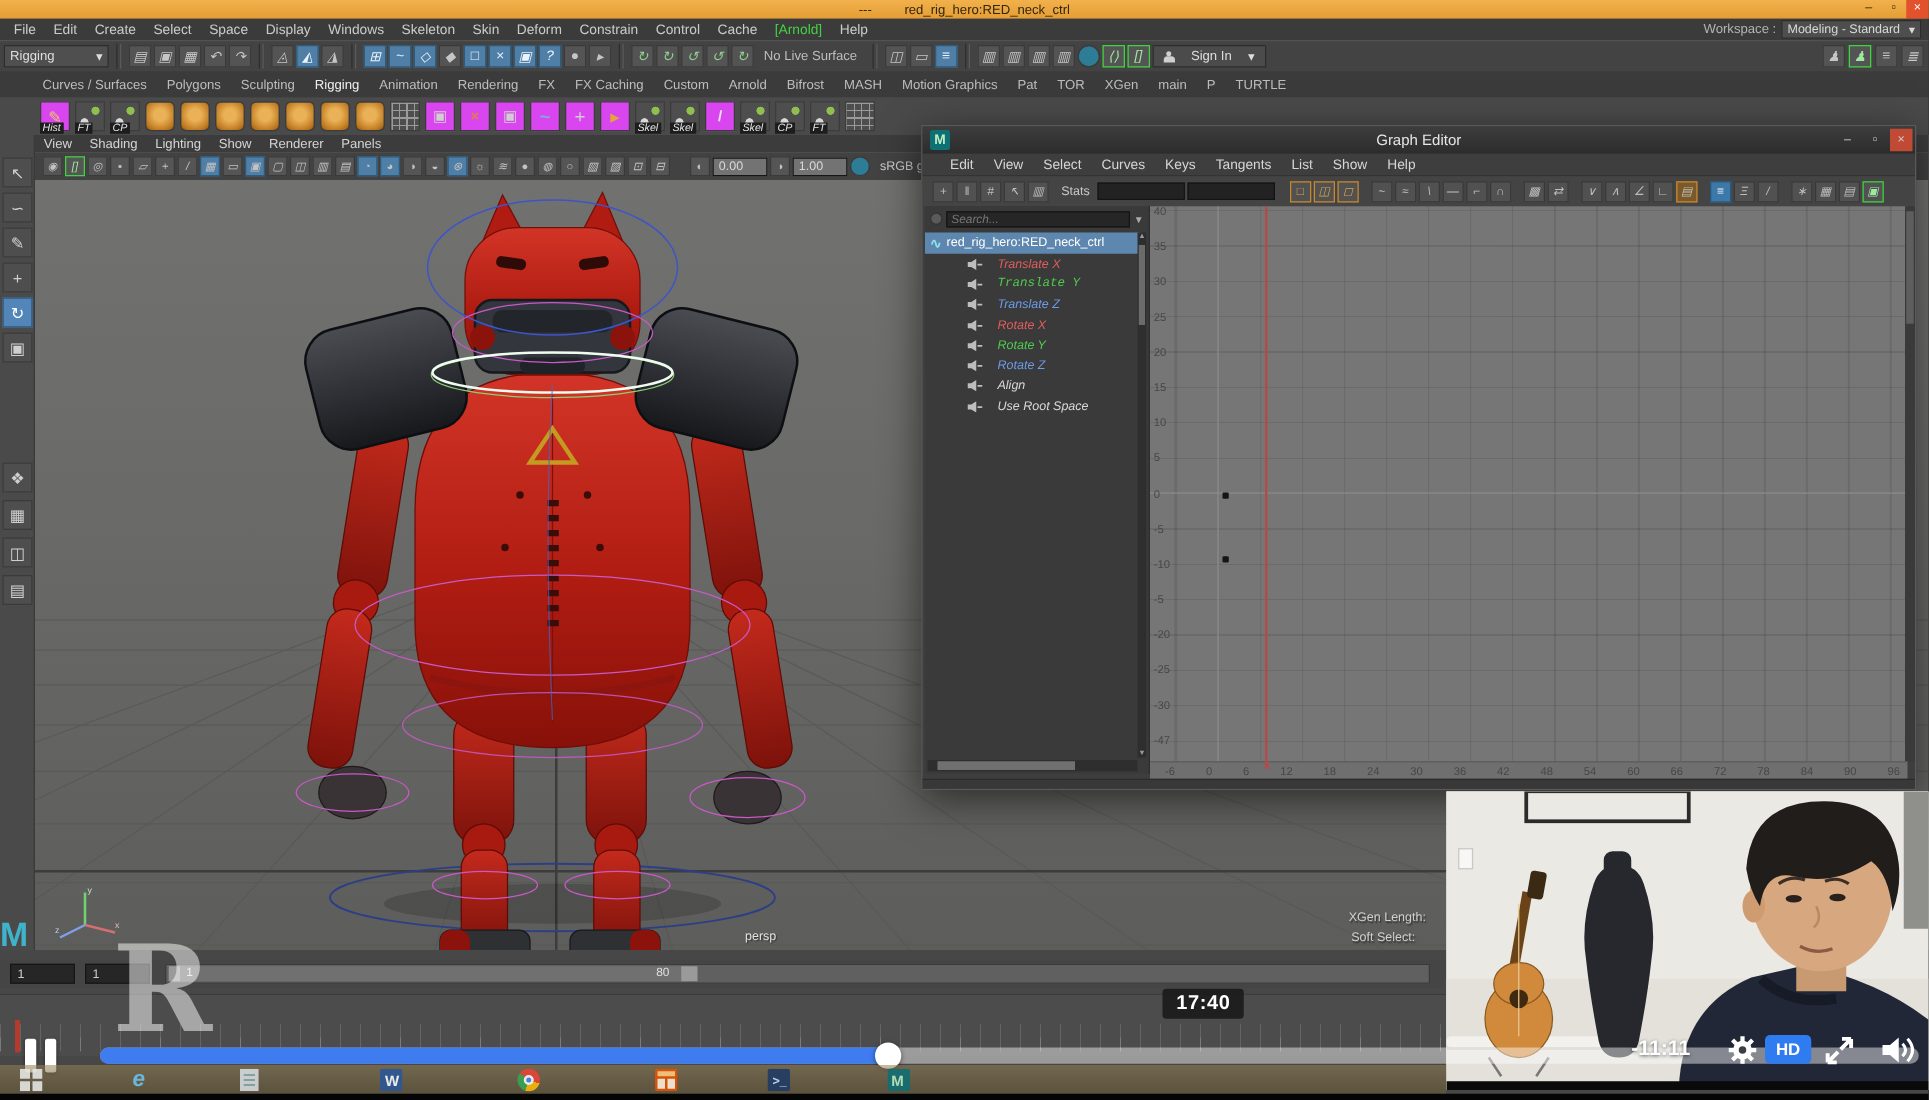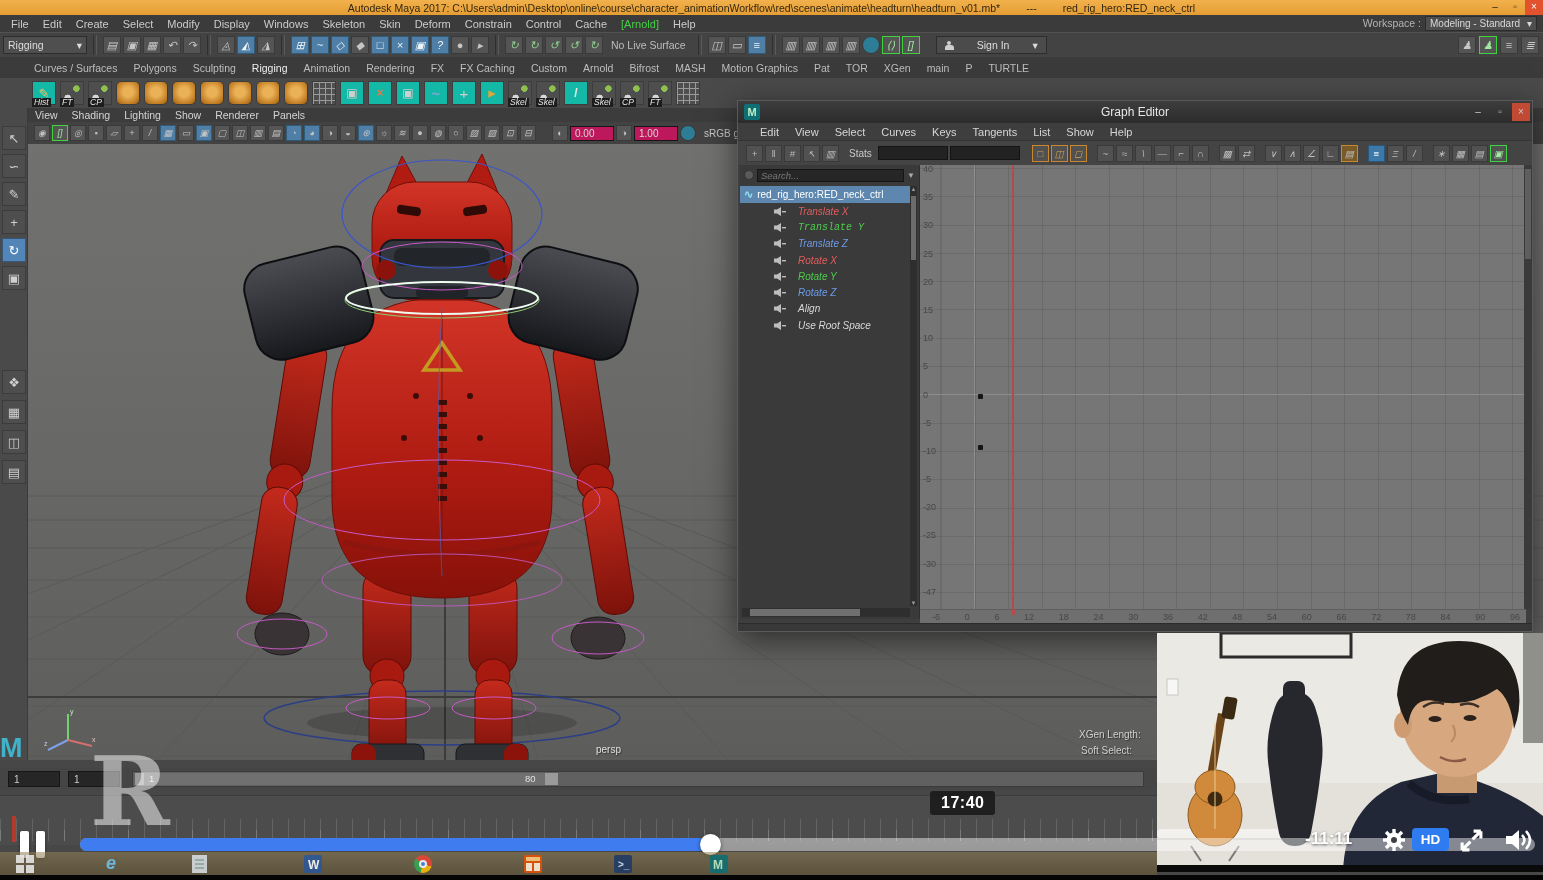--- a/index.html
+++ b/index.html
@@ -19,31 +19,31 @@
 
 .statusline{left:0;top:32px;width:1543px;height:25px;background:#434343;border-top:1px solid #525252;display:flex;align-items:center;padding-left:3px;gap:2px}
 .dd{width:84px;height:18px;background:#4f4f4f;border:1px solid #2d2d2d;font-size:10.5px;color:#ddd;display:flex;align-items:center;justify-content:space-between;padding:0 4px}
 .sep{width:4px;height:20px;border-left:1px solid #2f2f2f;border-right:1px solid #5a5a5a;margin:0 4px}
 .t{width:18px;height:18px;background:#545454;border:1px solid #3a3a3a;color:#c6c6c6;font-size:11px;display:inline-flex;align-items:center;justify-content:center;flex:0 0 auto}
 .t.blue{background:#4f7ea6;border-color:#2f5a78;color:#eaf3fa}
 .t.green{color:#8fd18f}
 .t.cyan{background:#2e7d96;border-radius:50%}
 .t.grnbr{border:1px solid #3fd43f;color:#9fe89f}
 .nls{font-size:10.5px;color:#bdbdbd;margin:0 6px;white-space:nowrap}
-.signin{height:18px;background:#4b4b4b;border:1px solid #2d2d2d;display:flex;align-items:center;font-size:10.5px;color:#ddd;padding:0 8px;gap:23px;margin-left:14px}
+.signin{height:18px;background:#4b4b4b;border:1px solid #2d2d2d;display:flex;align-items:center;font-size:10.5px;color:#ddd;padding:0 8px;gap:13px;}
 .person{width:9px;height:9px;position:relative}
 .person::before{content:"";position:absolute;left:2.5px;top:0;width:4px;height:4px;border-radius:50%;background:#cfcfcf}
 .person::after{content:"";position:absolute;left:0;top:4.5px;width:9px;height:4.5px;border-radius:3px 3px 0 0;background:#cfcfcf}
 
 .shelftabs{left:0;top:57px;width:1543px;height:21px;background:#3b3b3b;display:flex;align-items:center;font-size:10.5px;color:#bdbdbd;gap:0;padding-left:26px}
 .shelftabs span{padding:0 8px;white-space:nowrap}
 .shelftabs span.active{color:#eee}
 .burger{position:absolute;left:4px;top:60px;width:14px;height:12px;border-top:2px solid #9a9a9a;border-bottom:2px solid #9a9a9a}
 .shelfrow{left:0;top:78px;width:1543px;height:30px;background:#4a4a4a;display:flex;align-items:center;gap:4px;padding-left:32px}
-.sh{width:24px;height:24px;position:relative;background:#14b8a6;border:1px solid #3c3c3c;display:flex;align-items:center;justify-content:center;font-size:12px;color:#cfcfcf;flex:0 0 auto}
+.sh{width:24px;height:24px;position:relative;background:#d946ef;border:1px solid #3c3c3c;display:flex;align-items:center;justify-content:center;font-size:12px;color:#cfcfcf;flex:0 0 auto}
 .sh .badge{position:absolute;left:-1px;bottom:-3px;background:#1d1d1d;color:#e4e4e4;font-size:8.5px;padding:0 2px;line-height:9px}
 .sh .badge:empty{display:none}
 .sh.k-pencil::before{content:"\270E";color:#e8c46a;font-size:13px}
 .sh.k-joint{background:radial-gradient(circle at 30% 72%,#d8d8d8 3px,transparent 3.5px),radial-gradient(circle at 70% 30%,#8fbf4f 3px,transparent 3.5px),#4e4e4e}
 .sh.k-orange{background:radial-gradient(circle at 50% 45%,#eab156 30%,#c07b22 75%,#8a5510 100%);border-radius:5px}
 .sh.k-grid{background:repeating-linear-gradient(to right,#9a9a9a 0 1px,transparent 1px 6px),repeating-linear-gradient(to bottom,#9a9a9a 0 1px,transparent 1px 6px),#4e4e4e}
 .sh.k-gray::before{content:"\25A3"}
 .sh.k-grayx::before{content:"\00D7";color:#e07b4a;font-weight:bold}
 .sh.k-wave::before{content:"~";color:#7fa8d8;font-weight:bold;font-size:15px}
 .sh.k-plus::before{content:"+";font-size:15px}
@@ -54,21 +54,21 @@
 .tool{position:absolute;left:2px;width:24px;height:24px;background:#4e4e4e;border:1px solid #3b3b3b;color:#cfcfcf;font-size:13px;display:flex;align-items:center;justify-content:center}
 .tool.active{background:#5285b8;border-color:#35587a;color:#fff}
 
 .viewport{left:28px;top:108px;width:1515px;height:652px;background:linear-gradient(#727270 0%,#6a6a68 45%,#5d5d5b 100%);overflow:hidden}
 .vp-menus{position:absolute;left:0;top:0;width:100%;height:14px;background:#3c3c3c;display:flex;align-items:center;font-size:10.5px;color:#d4d4d4}
 .vp-menus span{padding:0 7px}
 .vp-icons{position:absolute;left:0;top:14px;width:100%;height:22px;background:#424242;display:flex;align-items:center;gap:2px;padding-left:6px}
 .vt{width:16px;height:16px;background:#555;border:1px solid #3a3a3a;color:#c2c2c2;font-size:9px;display:inline-flex;align-items:center;justify-content:center;flex:0 0 auto}
 .vt.blue{background:#4f7ea6;border-color:#2f5a78}
 .vt.grn{border-color:#3fd43f;color:#9fe89f}
-.vfield{width:44px;height:15px;background:#be185d;border:1px solid #161616;color:#d8d8d8;font-size:10px;display:inline-flex;align-items:center;padding:0 4px}
+.vfield{width:44px;height:15px;background:#737373;border:1px solid #161616;color:#d8d8d8;font-size:10px;display:inline-flex;align-items:center;padding:0 4px}
 .srgb{font-size:10px;color:#c8c8c8;margin-left:6px;white-space:nowrap}
 .hud{position:absolute;font-size:10px;color:#d0d0d0;text-shadow:1px 1px 1px #333}
 .persp{position:absolute;left:568px;top:636px;font-size:10px;color:#e0e0e0;text-shadow:1px 1px 1px #333}
 .mlogo{position:absolute;left:0px;top:733px;font-size:27px;font-weight:bold;color:#3fbfd8;opacity:.9;z-index:3;letter-spacing:-3px}
 
 .ge{left:737px;top:100px;width:796px;height:532px;background:#3e3e3e;border:1px solid #5a5a5a;box-shadow:0 8px 30px rgba(0,0,0,.55);z-index:5}
 .ge-title{position:absolute;left:0;top:0;width:100%;height:22px;background:linear-gradient(#3d3d3d,#2c2c2c);display:flex;align-items:center;justify-content:center;color:#e6e6e6;font-size:12px}
 .ge-mayaico{position:absolute;left:6px;top:3px;width:16px;height:16px;background:#0e6f74;color:#bfeec4;font-size:11px;font-weight:bold;display:flex;align-items:center;justify-content:center;border-radius:2px}
 .ge-btns{position:absolute;right:2px;top:2px;display:flex;gap:2px}
 .ge-btns .wb{height:18px;line-height:17px;color:#ccc}
@@ -142,37 +142,36 @@
 .tbi{width:30px;height:20px;display:flex;align-items:center;justify-content:center;opacity:.88;flex:0 0 auto}
 .bottomblack{left:0;top:875px;width:1543px;height:5px;background:#050505;z-index:11}
 .axisgizmo{z-index:2}
 </style>
 </head>
 <body>
 
 <div id="app">
 
   <div class="abs titlebar">
-    <span>Autodesk Maya 2017: C:\Users\admin\Desktop\online\course\character_animationWorkflow\red\scenes\animate\headturn\headturn_v01.mb*</span>
     <span>---</span>
     <span>red_rig_hero:RED_neck_ctrl</span>
     <div class="wbtns">
       <span class="wb">–</span>
       <span class="wb">▫</span>
       <span class="wb close">×</span>
     </div>
   </div>
 
   <div class="abs menubar">
 
   <span class="mi">File</span>
       <span class="mi">Edit</span>
       <span class="mi">Create</span>
       <span class="mi">Select</span>
-      <span class="mi">Modify</span>
+      <span class="mi">Space</span>
       <span class="mi">Display</span>
       <span class="mi">Windows</span>
       <span class="mi">Skeleton</span>
       <span class="mi">Skin</span>
       <span class="mi">Deform</span>
       <span class="mi">Constrain</span>
       <span class="mi">Control</span>
       <span class="mi">Cache</span>
       <span class="mi" style="color: rgb(67, 210, 67);">[Arnold]</span>
       <span class="mi">Help</span>

